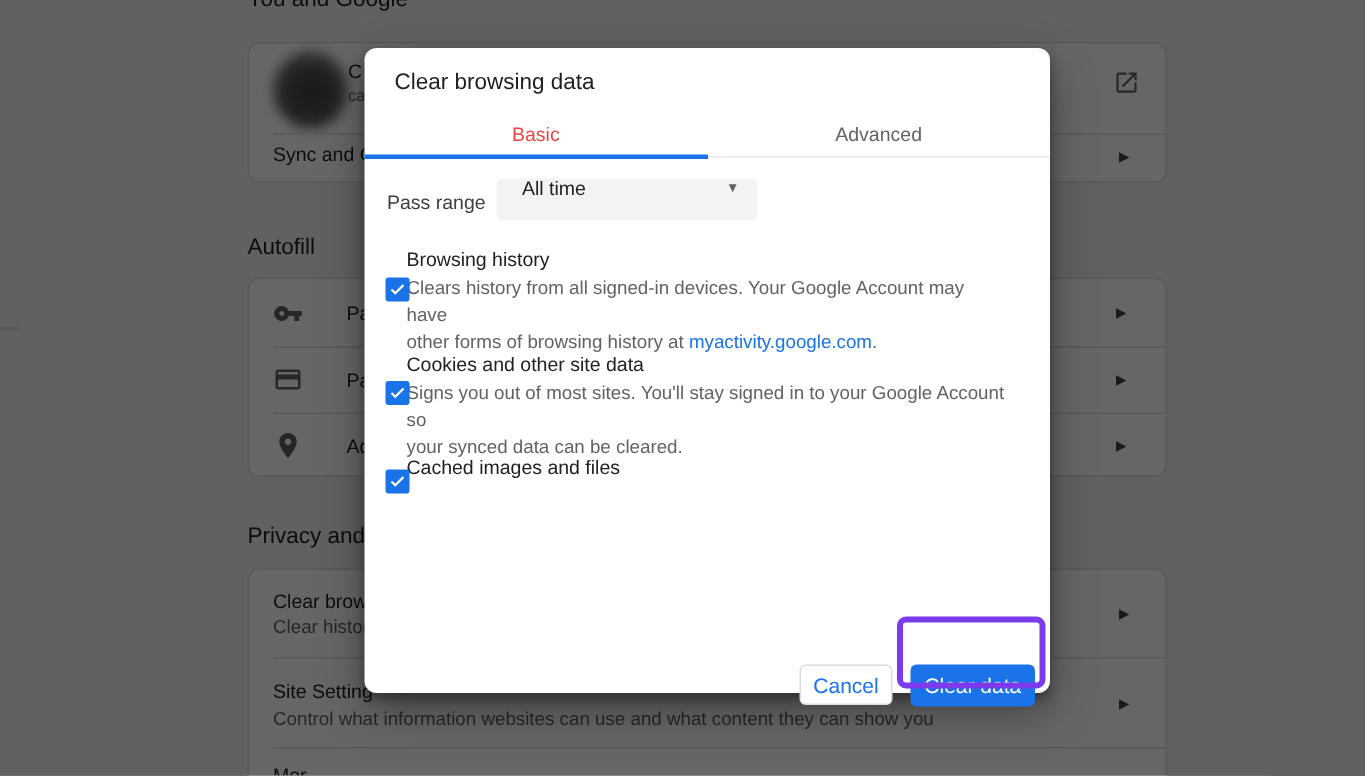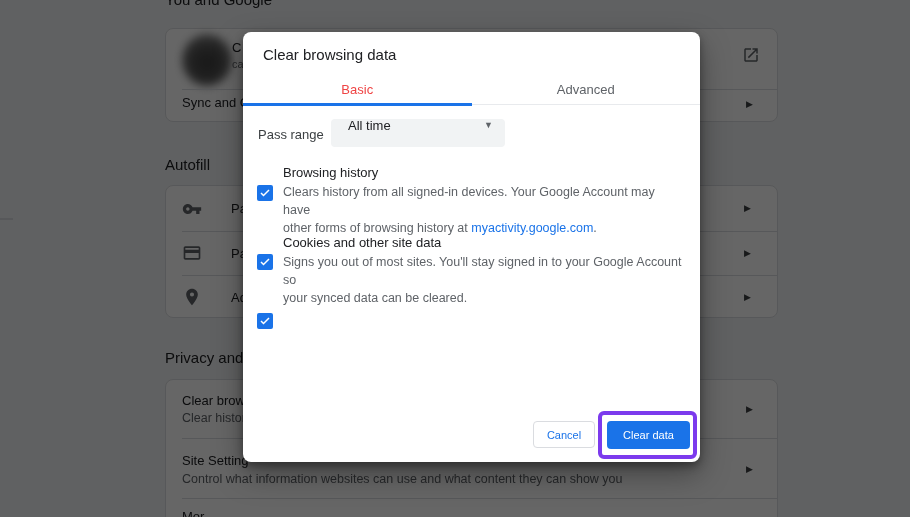--- a/index.html
+++ b/index.html
@@ -50,26 +50,26 @@
   .tr-label { position:absolute; left:15px; top:95px; font-size:13px; color:#3c4043; }
   .dropdown { position:absolute; left:88px; top:87px; width:174px; height:28px;
     background:#f1f3f4; border-radius:4px; display:flex; align-items:center;
     padding:0 12px 16px 17px; cursor:pointer; }
   .dd-value { font-size:13px; color:#202124; flex:1; }
   .dd-caret { font-size:9px; color:#5f6368; }
   .cb-row { position:absolute; left:0; width:457px; }
   .cb-box { position:absolute; left:14px; width:16px; height:16px; background:#1a73e8;
     border-radius:2px; display:flex; align-items:center; justify-content:center; cursor:pointer; }
   .cb-box svg { width:12px; height:12px; stroke:#fff; stroke-width:3; fill:none; }
-  .cb-text { margin-left:40px; width:402px; }
+  .cb-text { margin-left:28px; width:402px; }
   .cb-title { font-size:13px; line-height:17px; color:#202124; }
   .cb-desc { margin-top:2px; font-size:12.5px; line-height:18px; color:#5f6368; white-space:pre-line; }
   .cb-desc a { color:#1a73e8; text-decoration:none; }
   .btn { position:absolute; display:flex; align-items:center; justify-content:center;
-    font-size:11px; font-weight:500; border-radius:4px; cursor:pointer; }
+    font-size:14px; font-weight:500; border-radius:4px; cursor:pointer;margin-top:22px; }
   .btn-cancel { left:290px; top:389px; width:62px; height:27px;
     background:#fff; border:1px solid #dadce0; color:#1a73e8; }
   .btn-confirm { left:364px; top:389px; width:83px; height:28px;
     background:#1a73e8; border:none; color:#fff; }
   
   .annotation { position:absolute; left:598px; top:411px; width:99px; height:48px;
     border:4px solid #7c3aed; border-radius:6px; z-index:20; pointer-events:none; }
 </style>
 </head>
 <body>
@@ -194,20 +194,21 @@
       </div>
     </div>
 
     <div class="cb-row" style="top:271px">
       <div class="cb-box" style="top:10px">
         <svg viewBox="0 0 24 24">
             <polyline points="20 6 9 17 4 12"></polyline>
           </svg>
       </div>
       <div class="cb-text">
+        <div class="cb-title">Cached images and files</div>
       </div>
     </div>
 
     <div class="btn btn-cancel">Cancel</div>
     <div class="btn btn-confirm">Clear data</div>
   </div>
 
   <div class="annotation"></div>
 </div>
 

